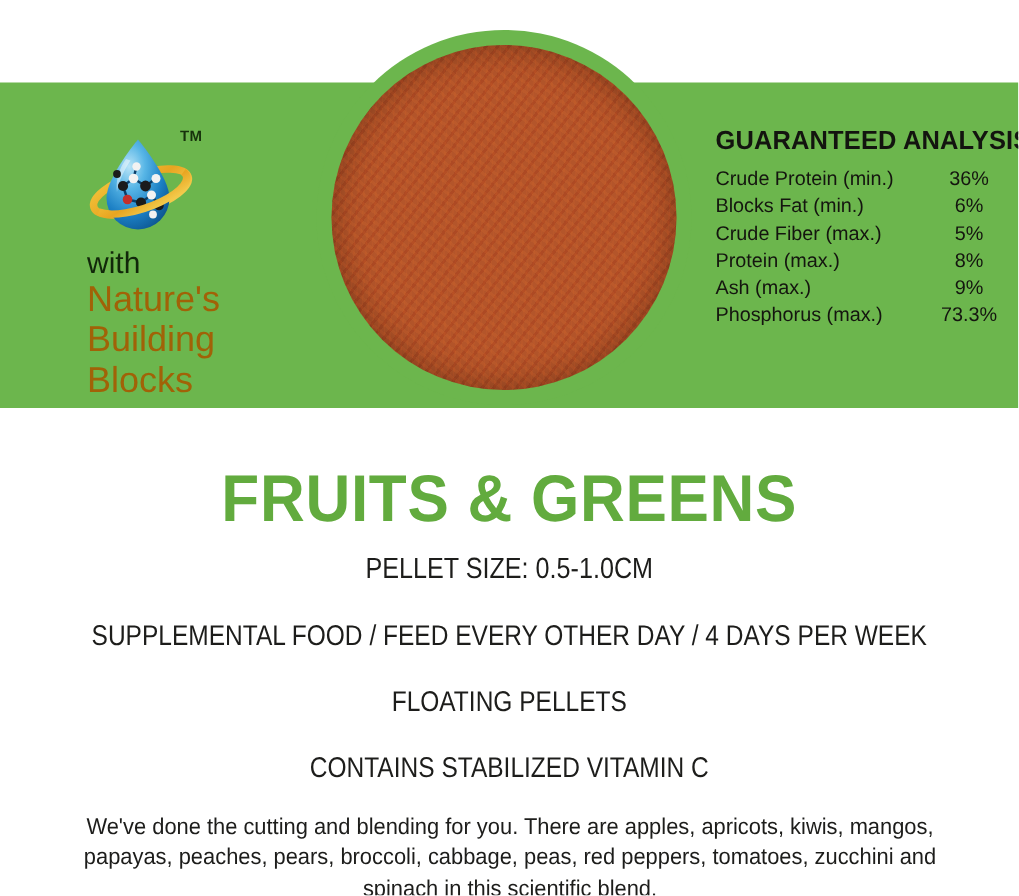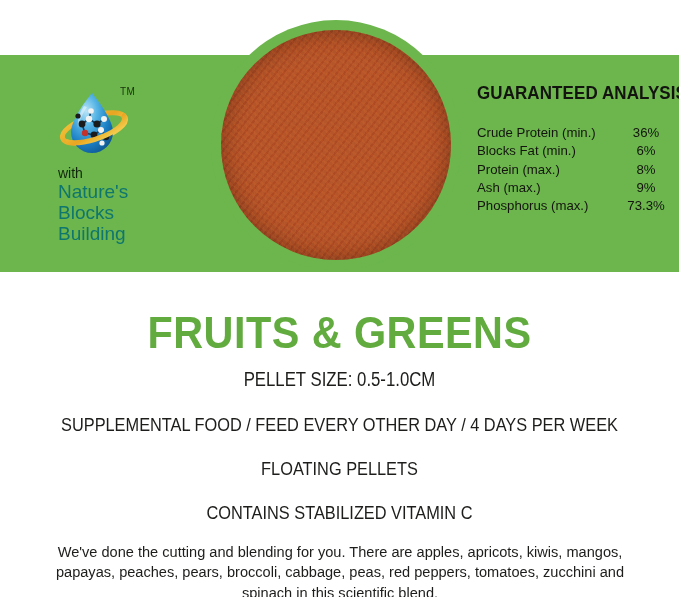--- a/index.html
+++ b/index.html
@@ -85,41 +85,41 @@
       repeating-linear-gradient(-52deg, rgba(60,24,10,.16) 0 2px, rgba(0,0,0,0) 2px 6px),
       repeating-linear-gradient(94deg, rgba(255,170,110,.07) 0 1px, rgba(0,0,0,0) 1px 4px);
     mix-blend-mode:overlay;
   }
 
   
   .logo-wrap{position:absolute;left:58px;top:88px;width:125px;}
   .droplet-box{position:relative;width:76px;height:74px;}
   .tm{
     position:absolute;left:62px;top:-2px;
-    font-size:10px;font-weight:normal;color:#17320c;
+    font-size:10px;font-weight:bold;color:#17320c;
     letter-spacing:.3px;
   }
   .nbb-with{
-    font-size:14px;color:#11270a;margin-top:4px;line-height:1.05;
+    font-size:20px;color:#11270a;margin-top:4px;line-height:1.05;
     font-family:"Liberation Sans", sans-serif;
   }
   .nbb-name{
-    font-size:19px;color:#0f766e;line-height:1.12;
+    font-size:24px;color:#a16207;line-height:1.12;
     font-family:"Liberation Sans", sans-serif;
   }
 
   
   .ga{position:absolute;left:477px;top:83px;width:192px;}
   .ga-title{
     font-size:17.5px;font-weight:bold;color:#13140f;
     letter-spacing:.1px;transform:scaleX(.97);transform-origin:left center;
     white-space:nowrap;
     font-family:"Liberation Sans", sans-serif;
   }
-  .ga-table{width:100%;border-collapse:collapse;margin-top:21px;}
+  .ga-table{width:100%;border-collapse:collapse;margin-top:7px;}
   .ga-table td{
     font-size:13.2px;color:#14150f;padding:0 0 1.5px 0;
     line-height:1.27;white-space:nowrap;
   }
   .ga-table td.val{text-align:center;}
 
   
   .lower{position:absolute;left:0;top:292px;width:679px;}
   .prod-title{
     text-align:center;color:#62ab3e;
@@ -202,35 +202,39 @@
           <circle cx="20" cy="28" r="2.6" fill="#1b1b1b"></circle>
           <circle cx="44" cy="55" r="2.6" fill="#f2f2f2"></circle>
         </g>
 
         <path d="M5 44 A33 12 0 0 0 67 36" fill="none" stroke="url(#ringg)" stroke-width="5" transform="rotate(-18 36 40)"></path>
       </svg>
       <div class="tm">TM</div>
     </div>
     <div class="nbb-with">with</div>
     <div class="nbb-name">Nature's</div>
+    <div class="nbb-name">Building</div>
     <div class="nbb-name">Blocks</div>
-    <div class="nbb-name">Building</div>
   </div>
 
   <div class="ga">
     <div class="ga-title">GUARANTEED ANALYSIS</div>
     <table class="ga-table">
       <tbody>
         <tr>
           <td>Crude Protein (min.)</td>
           <td class="val">36%</td>
         </tr>
         <tr>
           <td>Blocks Fat (min.)</td>
           <td class="val">6%</td>
+        </tr>
+        <tr>
+          <td>Crude Fiber (max.)</td>
+          <td class="val">5%</td>
         </tr>
         <tr>
           <td>Protein (max.)</td>
           <td class="val">8%</td>
         </tr>
         <tr>
           <td>Ash (max.)</td>
           <td class="val">9%</td>
         </tr>
         <tr>

